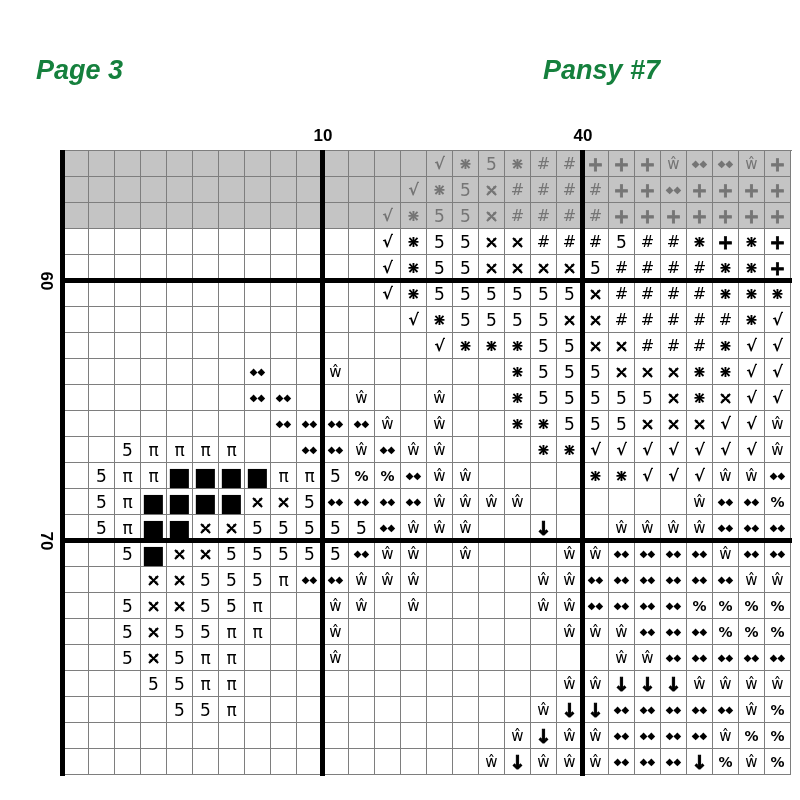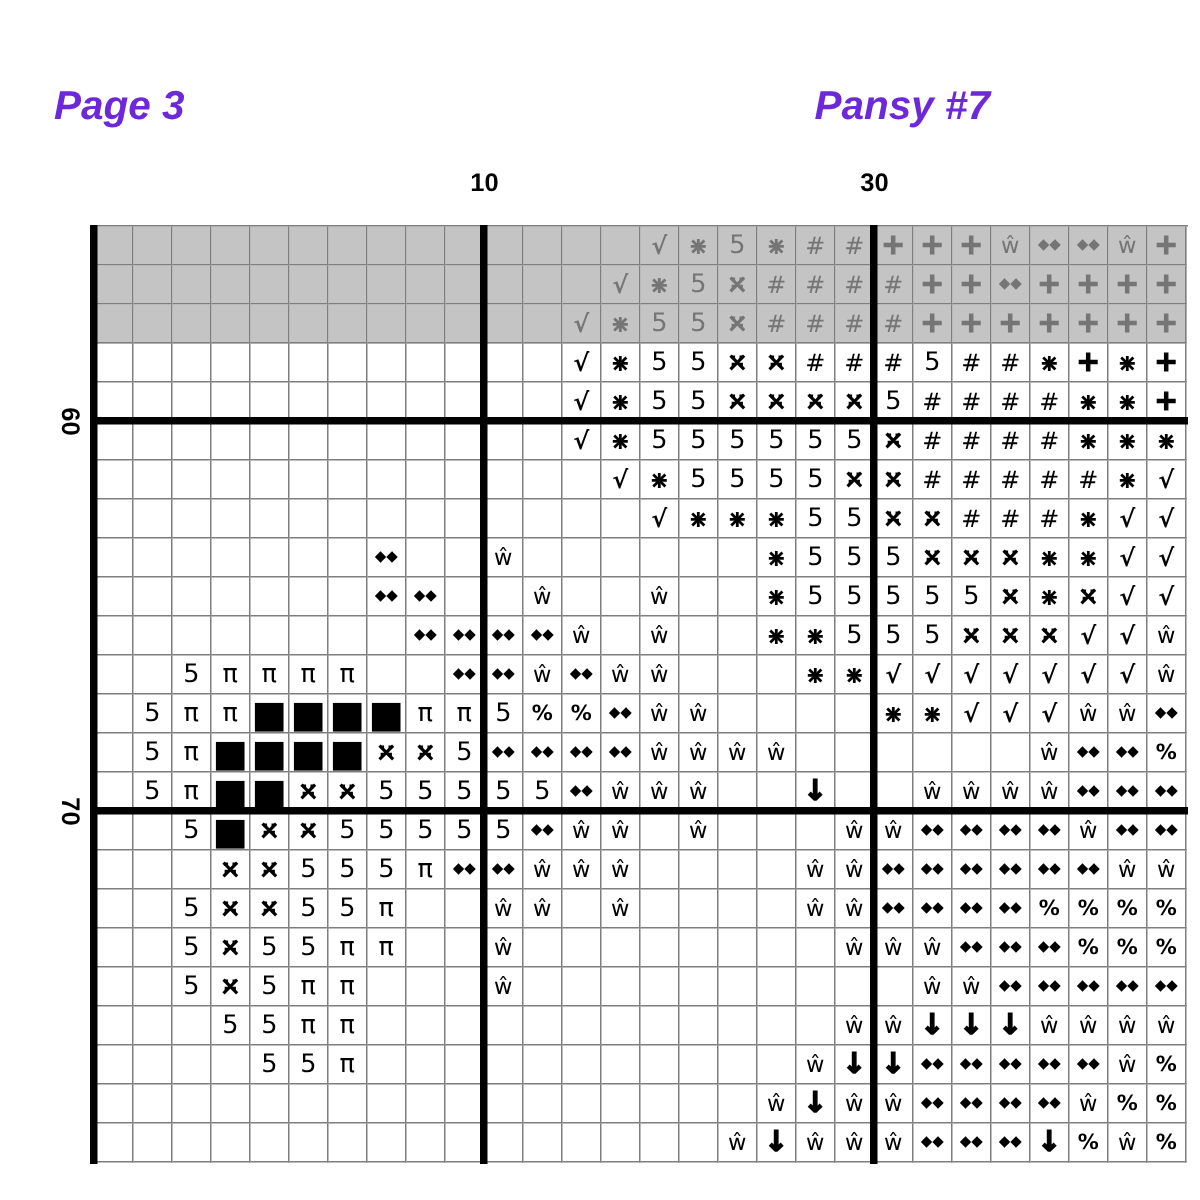--- a/index.html
+++ b/index.html
@@ -1,24 +1,24 @@
 <!DOCTYPE html>
 <html><head>
 <meta charset="utf-8">
 <style>
   * { margin:0; padding:0; box-sizing:border-box; }
   html,body { width:800px; height:800px; background:#ffffff; overflow:hidden;
               font-family:"Liberation Sans", sans-serif; position:relative; }
 
   .title { position:absolute; top:55px; font-size:27px; font-weight:bold;
-           font-style:italic; color:#6d28d9; letter-spacing:0px; white-space:nowrap; }
+           font-style:italic; color:#15803d; letter-spacing:0px; white-space:nowrap; }
   #page-label { left:36px; }
   #pattern-title { left:543px; }
 
-  .col-label { position:absolute; top:112px; width:44px; text-align:center;
+  .col-label { position:absolute; top:126px; width:44px; text-align:center;
                font-size:17px; font-weight:bold; color:#000; }
   #col-label-10 { left:301px; }
   #col-label-20 { left:561px; }
 
   .row-label { position:absolute; left:33px; width:26px; height:26px;
                display:flex; align-items:center; justify-content:center;
                font-size:17px; font-weight:bold; color:#000;
                transform:rotate(90deg); }
   #row-label-60 { top:268px; }
   #row-label-70 { top:528px; }
@@ -60,21 +60,21 @@
   .sym-R span { font-size:14px; font-weight:bold; }
   .sym-V span { font-size:19px; font-weight:900; -webkit-text-stroke:1px currentColor; }
 </style>
 </head>
 <body>
 
 <div id="page-label" class="title">Page 3</div>
 <div id="pattern-title" class="title">Pansy #7</div>
 
 <div id="col-label-10" class="col-label">10</div>
-<div id="col-label-20" class="col-label">30</div>
+<div id="col-label-20" class="col-label">40</div>
 <div id="row-label-60" class="row-label">60</div>
 <div id="row-label-70" class="row-label">70</div>
 
 <div id="grid">
   <div id="cells">
       <div class="cell gy"></div>
       <div class="cell gy"></div>
       <div class="cell gy"></div>
       <div class="cell gy"></div>
       <div class="cell gy"></div>

